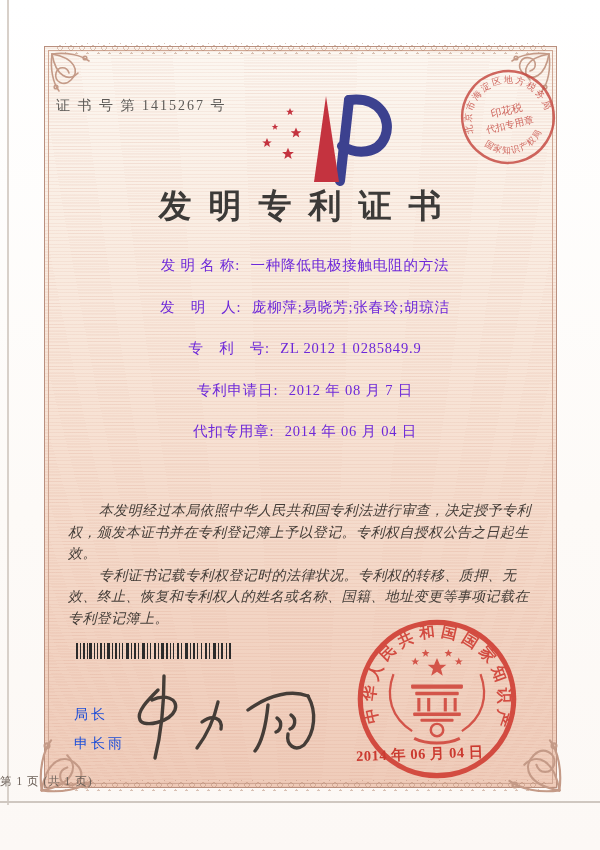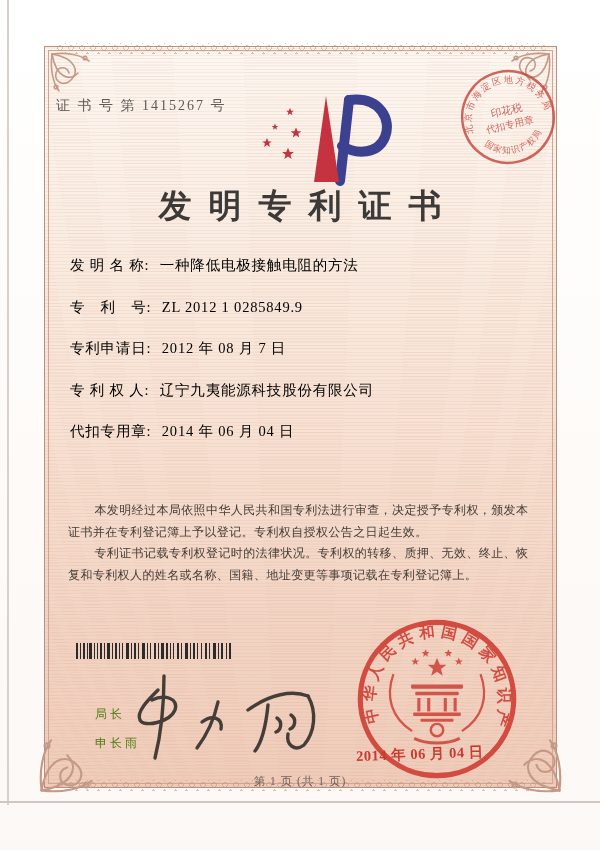--- a/index.html
+++ b/index.html
@@ -45,42 +45,42 @@
   .tax-stamp { position:absolute; left:451px; top:60px; width:114px; height:114px; }
   .logo { position:absolute; left:238px; top:84px; width:154px; height:112px; }
 
   .title {
     position:absolute; left:0; top:184px; width:600px;
     text-align:center; font-size:33px; font-weight:bold; color:#3c3a38;
     letter-spacing:17px; text-indent:17px;
   }
 
   .fields { position:absolute; left:70px; top:256px; width:470px; }
-  .field-row { height:41.5px; font-size:14.5px; color:#000000; letter-spacing:0.8px; }
+  .field-row { height:41.5px; font-size:14.5px; color:#6d28d9; letter-spacing:0.8px;text-align:center; }
   .flabel { margin-right:6px; }
 
   .paras { position:absolute; left:68px; top:500px; width:472px; }
   .paras p {
-    font-size:12px; line-height:21.6px; color:#433c37;
-    text-indent:2.2em; letter-spacing:0.4px; 
+    font-size:14px; line-height:21.6px; color:#433c37;
+    text-indent:2.2em; letter-spacing:0.4px; font-style:italic;
   }
 
   .barcode { position:absolute; left:76px; top:643px; width:156px; height:16px; }
 
-  .director { position:absolute; left:95px; top:700px; font-size:12px; color:#4d7c0f; letter-spacing:3px; line-height:29px; }
+  .director { position:absolute; left:74px; top:700px; font-size:14px; color:#1d4ed8; letter-spacing:3px; line-height:29px; }
   .signature { position:absolute; left:118px; top:668px; width:230px; height:100px; }
 
   .seal { position:absolute; left:352px; top:614px; width:170px; height:170px; }
   .seal-date {
     position:absolute; left:356px; top:744px; width:170px;
     font-size:14.5px; font-weight:bold; color:#cb3a30; letter-spacing:0.5px;
     transform:rotate(-2deg);
   }
   .footer {
-    position:absolute; left:0; top:774px; width:600px; text-align:center;
+    position:absolute; left:0; top:774px; width:600px; 
     font-size:11.5px; color:#6e625a; letter-spacing:1px;
   }
 </style>
 </head>
 <body>
 
 <svg width="0" height="0" style="position:absolute">
   <defs>
     <path id="star" d="M0,-10 L2.94,-3.09 L9.51,-3.09 L4.05,1.18 L5.88,8.09 L0,4 L-5.88,8.09 L-4.05,1.18 L-9.51,-3.09 L-2.94,-3.09 Z"></path>
     <g id="flourish" fill="none" stroke="#c49a87" stroke-width="1.6" stroke-linecap="round">
@@ -148,30 +148,30 @@
 </svg>
 
 <div class="title">发明专利证书</div>
 
 <div class="fields">
   <div class="field-row">
     <span class="flabel">发 明 名 称:</span>
     <span class="fvalue">一种降低电极接触电阻的方法</span>
   </div>
   <div class="field-row">
+    <span class="flabel">发　明　人:</span>
+    <span class="fvalue">庞柳萍;易晓芳;张春玲;胡琼洁</span>
+  </div>
+  <div class="field-row">
     <span class="flabel">专　利　号:</span>
     <span class="fvalue">ZL 2012 1 0285849.9</span>
   </div>
   <div class="field-row">
     <span class="flabel">专利申请日:</span>
     <span class="fvalue">2012 年 08 月 7 日</span>
-  </div>
-  <div class="field-row">
-    <span class="flabel">专 利 权 人:</span>
-    <span class="fvalue">辽宁九夷能源科技股份有限公司</span>
   </div>
   <div class="field-row">
     <span class="flabel">代扣专用章:</span>
     <span class="fvalue">2014 年 06 月 04 日</span>
   </div>
 </div>
 
 <div class="paras">
   <p>本发明经过本局依照中华人民共和国专利法进行审查，决定授予专利权，颁发本证书并在专利登记簿上予以登记。专利权自授权公告之日起生效。</p>
   <p>专利证书记载专利权登记时的法律状况。专利权的转移、质押、无效、终止、恢复和专利权人的姓名或名称、国籍、地址变更等事项记载在专利登记簿上。</p>

